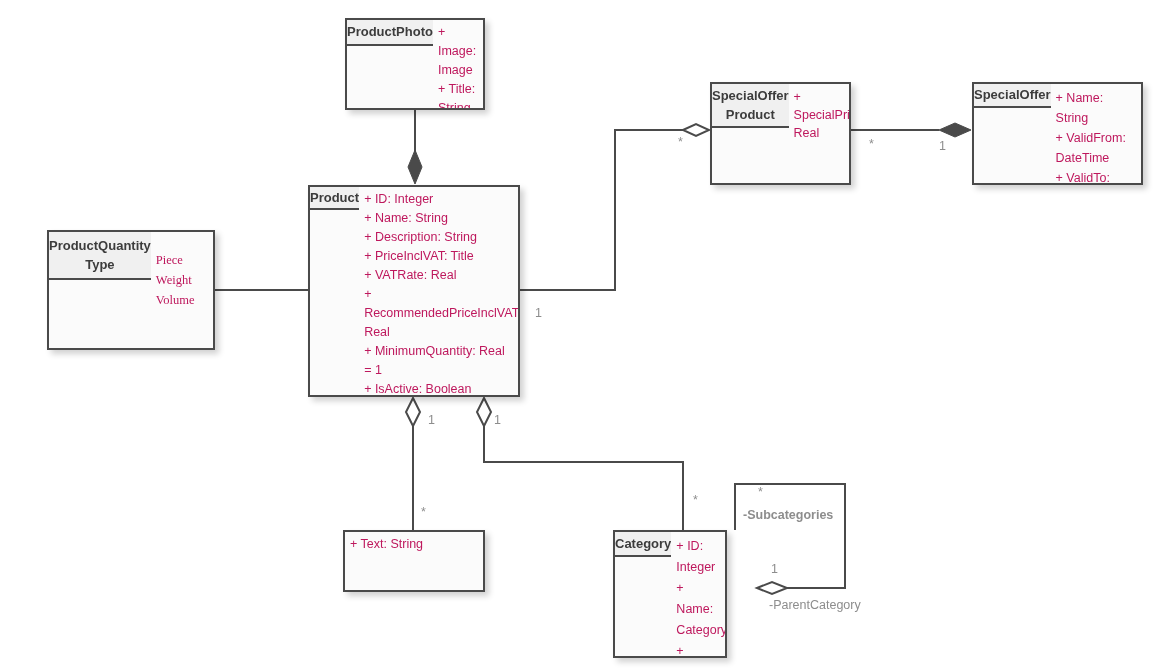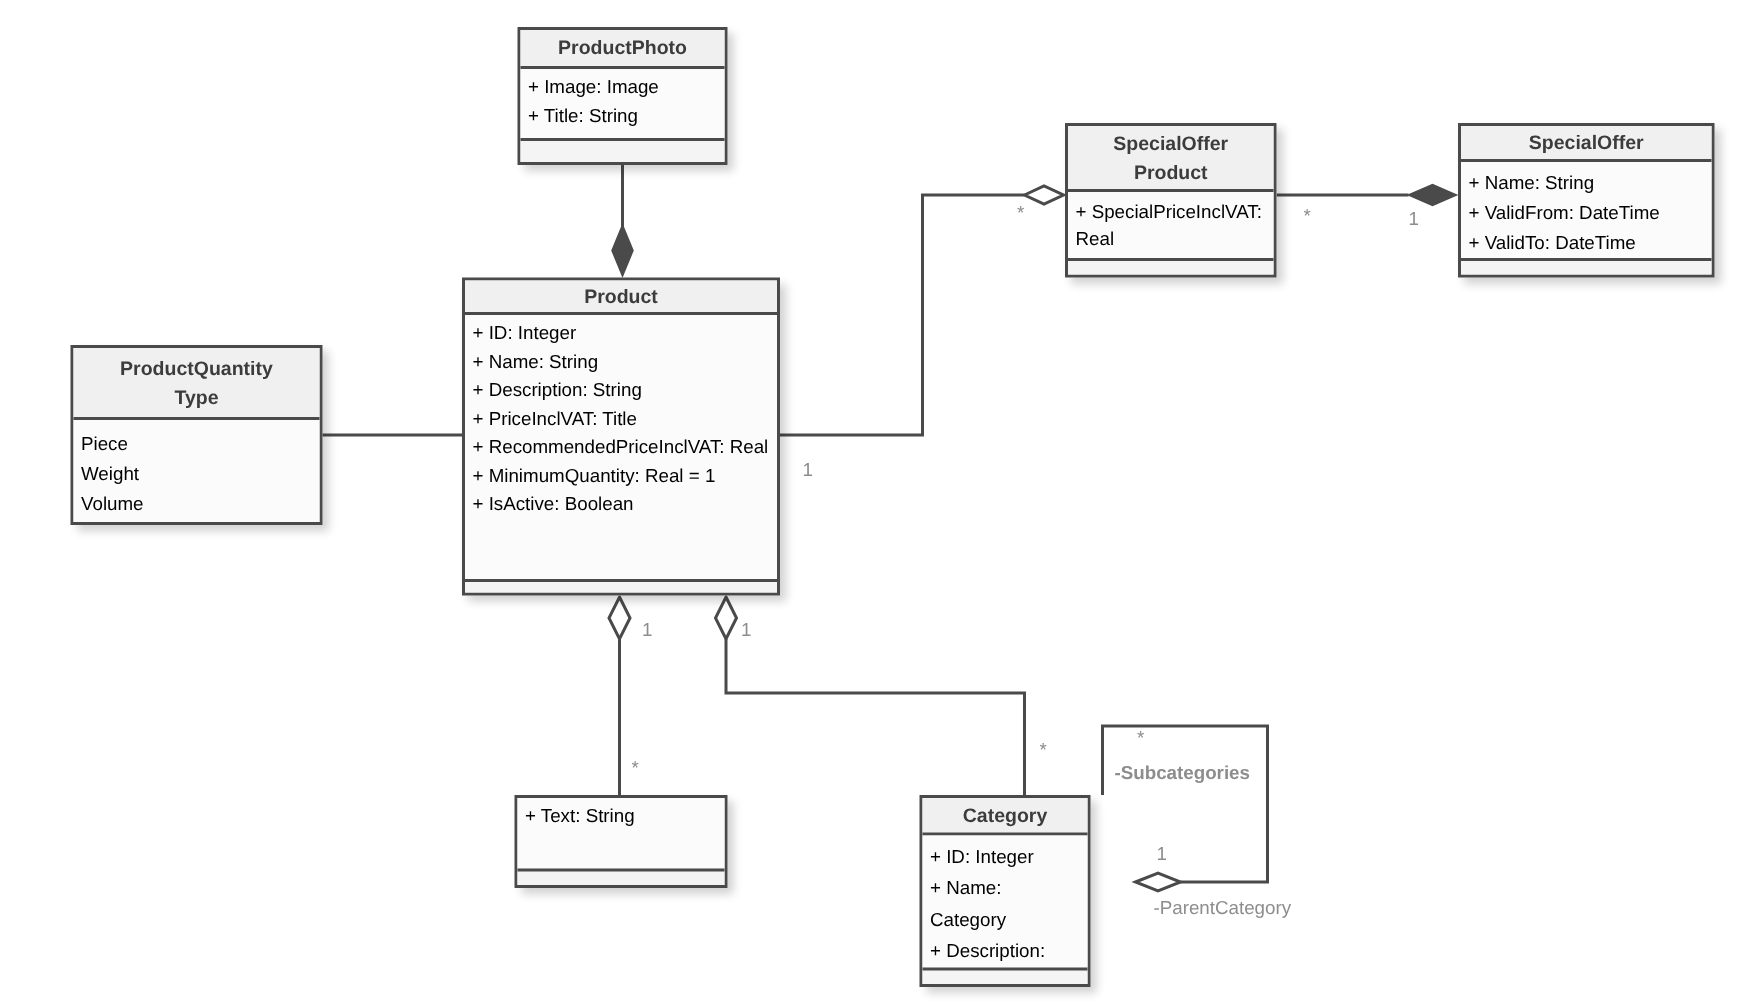--- a/index.html
+++ b/index.html
@@ -20,61 +20,60 @@
     left: 0; top: 0;
     width: 1160px; height: 670px;
   }
   .uml-class {
     position: absolute;
     box-sizing: border-box;
     border: 2px solid #4a4a4a;
     background: #fbfbfb;
     box-shadow: 4px 4px 6px rgba(0,0,0,0.18);
     display: flex;
-    flex-direction: column;
   }
   .uml-title {
     flex: 0 0 auto;
     background: #f0f0f0;
     border-bottom: 2px solid #4a4a4a;
     text-align: center;
     font-weight: bold;
     font-size: 13px;
     color: #3c3c3c;
     display: flex;
     flex-direction: column;
     justify-content: center;
     line-height: 1.5;
   }
   .uml-attrs {
     flex: 1 1 auto;
     padding: 3px 5px;
     font-size: 12.5px;
-    color: #000000;
+    color: #be185d;
     line-height: 19px;
     background: #fbfbfb;
     overflow: hidden;
   }
   .uml-footer {
     flex: 0 0 auto;
     border-top: 2px solid #4a4a4a;
     background: #f4f4f4;
   }
   
   #box-productphoto { left: 345px; top: 18px;  width: 140px; height: 92px; }
   #box-productphoto .uml-title { height: 24px; }
   #box-productphoto .uml-footer { height: 14px; }
 
   #box-product { left: 308px; top: 185px; width: 212px; height: 212px; }
   #box-product .uml-title { height: 21px; }
   #box-product .uml-footer { height: 7px; }
 
   #box-pqt { left: 20px; top: 230px; width: 168px; height: 120px; margin-left: 27px; }
   #box-pqt .uml-title { height: 46px; }
-  #box-pqt .uml-attrs { line-height: 20px; padding-top: 6px; }
+  #box-pqt .uml-attrs { line-height: 20px; padding-top: 18px; font-family: Liberation Serif, serif; }
 
   #box-sop { left: 710px; top: 82px; width: 141px; height: 103px; }
   #box-sop .uml-title { height: 42px; }
   #box-sop .uml-footer { height: 9px; }
   #box-sop .uml-attrs { line-height: 18px; padding-top: 4px; }
 
   #box-so { left: 972px; top: 82px; width: 171px; height: 103px; }
   #box-so .uml-title { height: 22px; }
   #box-so .uml-footer { height: 9px; }
   #box-so .uml-attrs { line-height: 20px; padding-top: 4px; }
@@ -137,20 +136,21 @@
 
   <div class="uml-class" id="box-product">
     <div class="uml-title">
       <div>Product</div>
     </div>
     <div class="uml-attrs">
       <div class="attr">+ ID: Integer</div>
       <div class="attr">+ Name: String</div>
       <div class="attr">+ Description: String</div>
       <div class="attr">+ PriceInclVAT: Title</div>
+      <div class="attr">+ VATRate: Real</div>
       <div class="attr">+ RecommendedPriceInclVAT: Real</div>
       <div class="attr">+ MinimumQuantity: Real = 1</div>
       <div class="attr">+ IsActive: Boolean</div>
     </div>
     <div class="uml-footer"></div>
   </div>
 
   <div class="uml-class" id="box-pqt">
     <div class="uml-title">
       <div>ProductQuantity</div>

